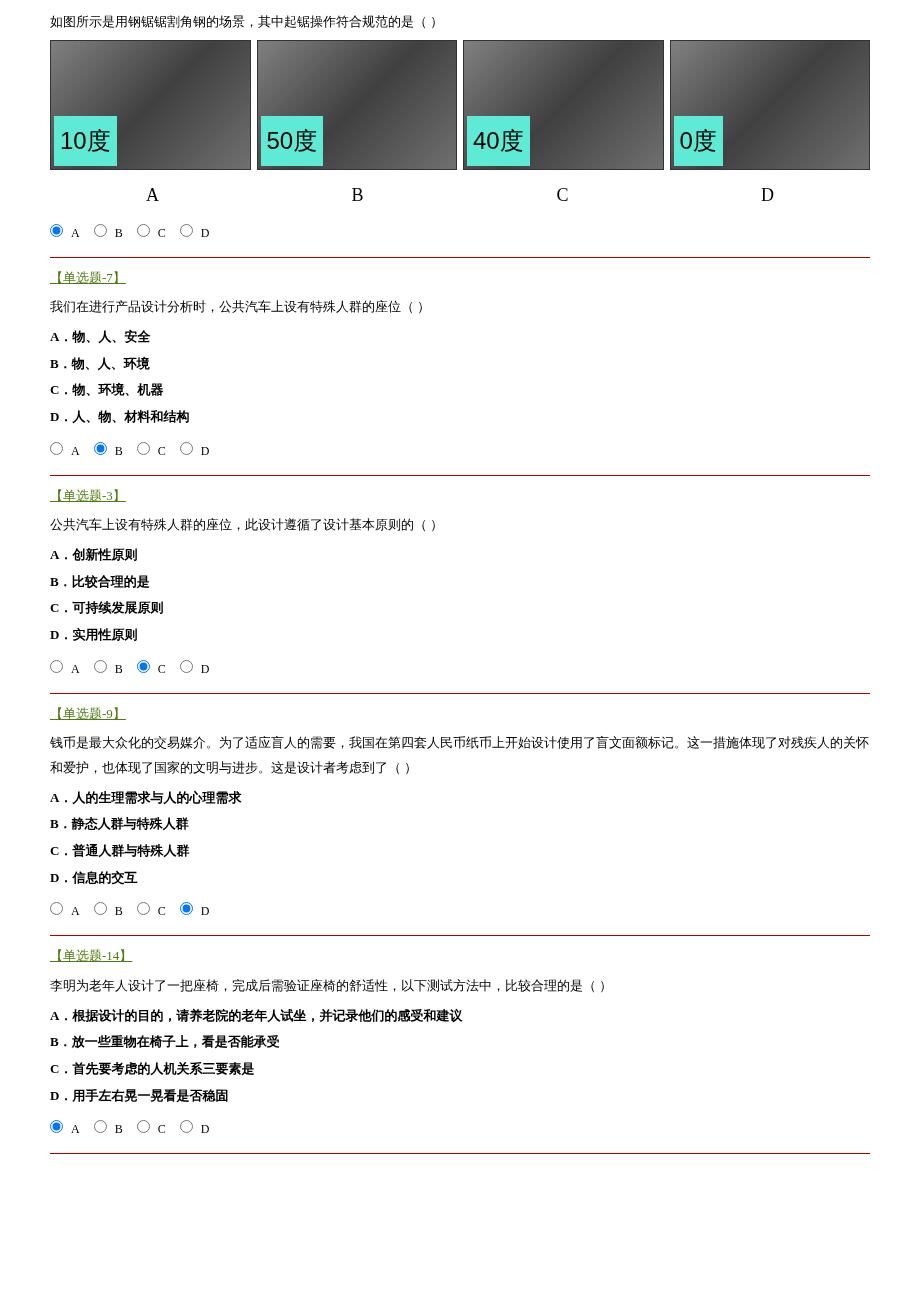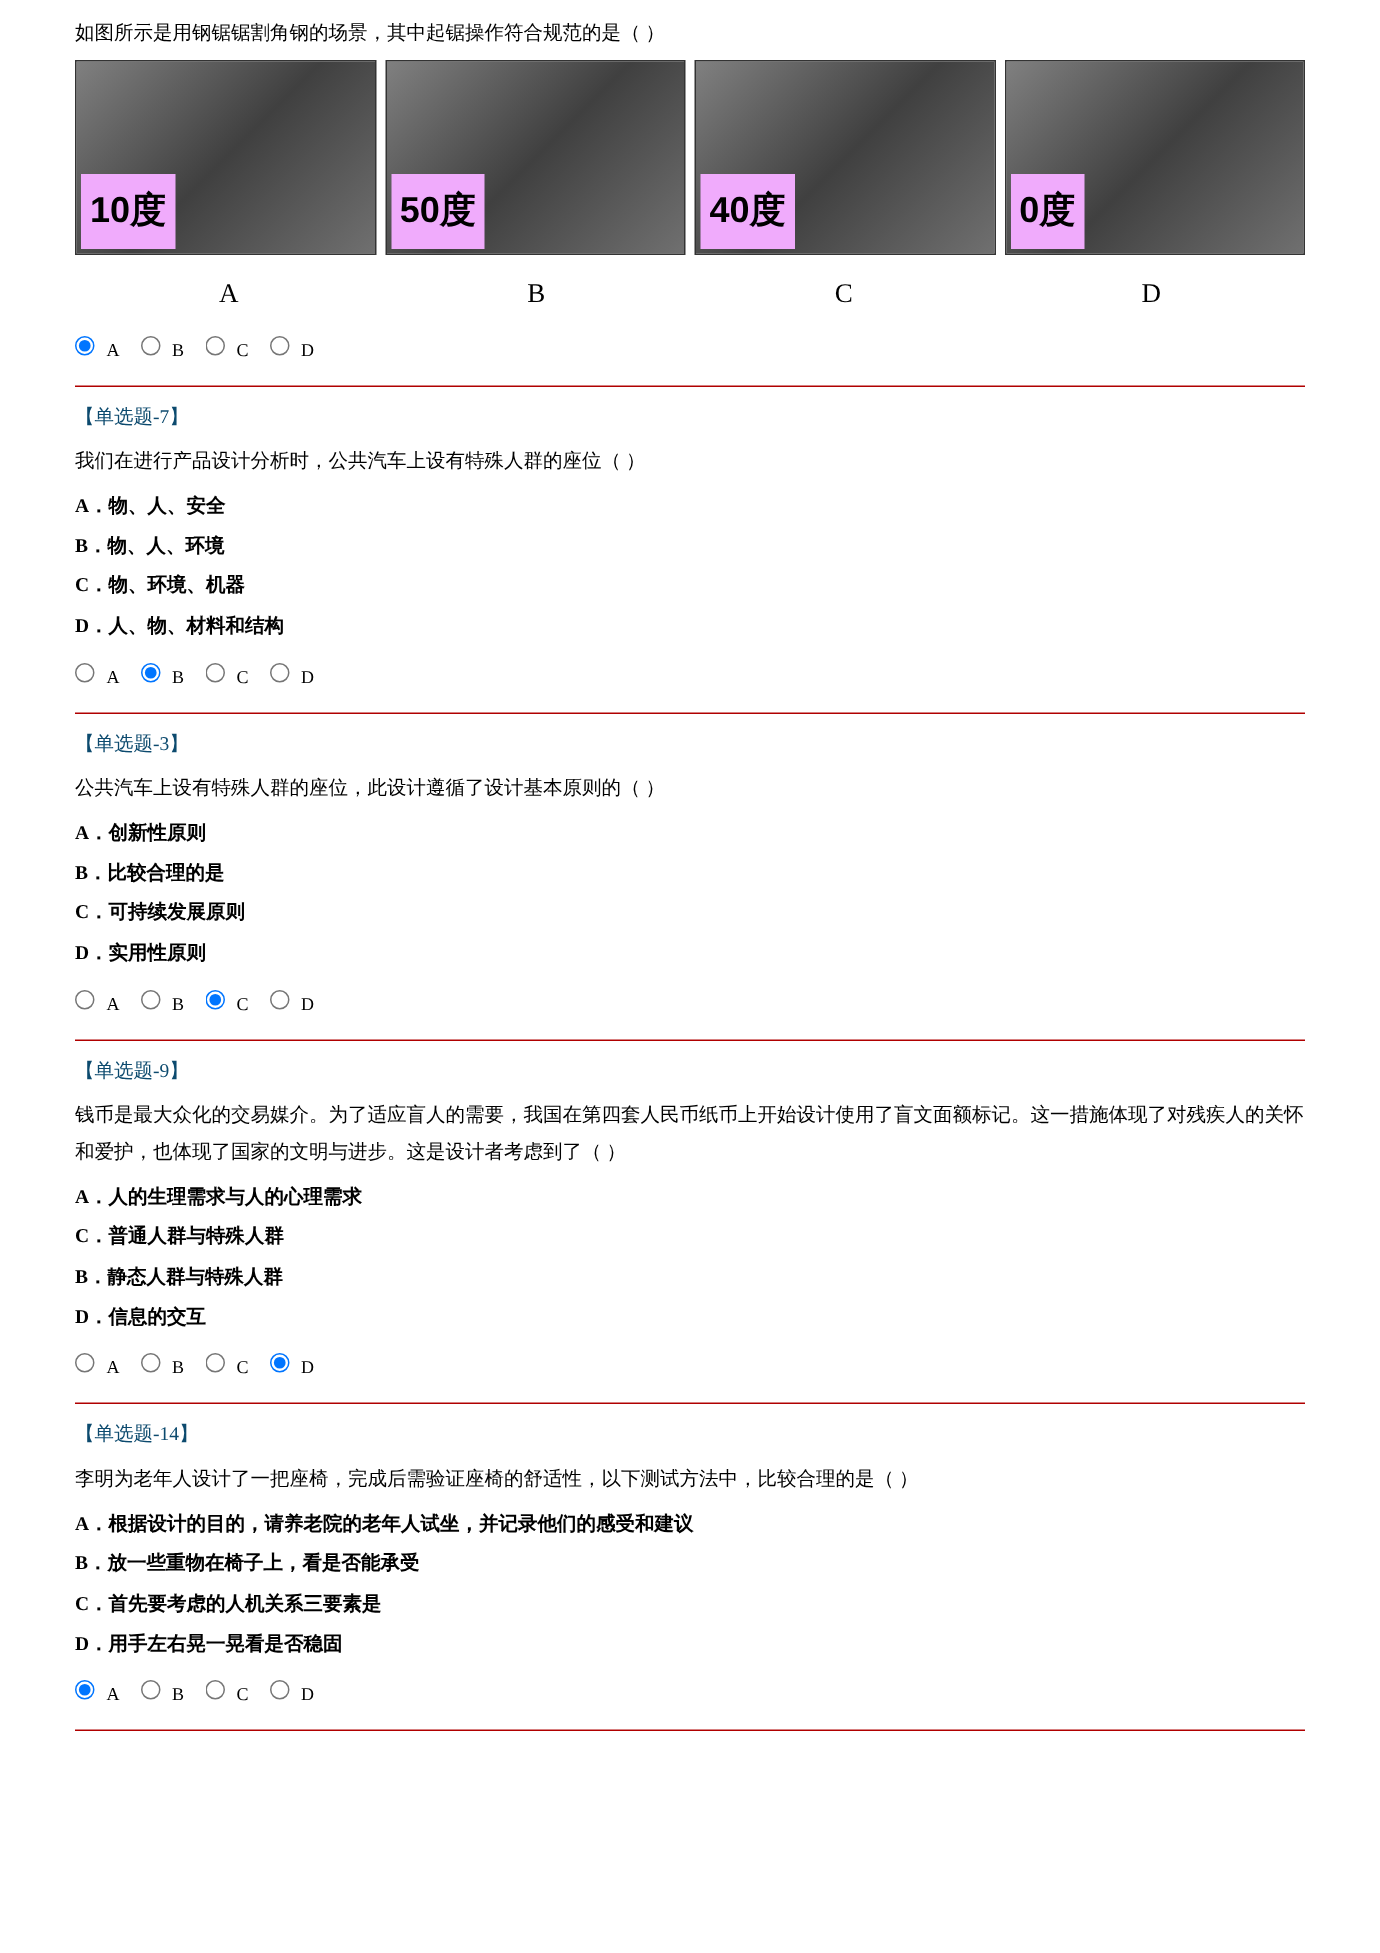--- a/index.html
+++ b/index.html
@@ -7,24 +7,25 @@
       font-family: "SimSun", "宋体", serif;
       font-size: 13px;
       line-height: 1.9;
       color: #000;
       background: #fff;
       padding: 10px 50px;
       width: 920px;
     }
     .question-block { margin-bottom: 8px; }
     .question-title {
-      color: #0c4a6e;
+      color: #4d7c0f;
       font-weight: normal;
       margin-top: 8px;
       margin-bottom: 5px;
+      text-decoration: underline;
     }
     .question-text { margin-bottom: 5px; }
     .option { margin-bottom: 2px; font-weight: bold; }
     .radio-row {
       display: flex;
       align-items: center;
       margin-top: 10px;
       margin-bottom: 12px;
     }
     .radio-item {
@@ -59,23 +60,23 @@
       width: 100%;
       height: 130px;
       background: linear-gradient(135deg, #808080 0%, #404040 50%, #707070 100%);
       position: relative;
       border: 1px solid #333;
     }
     .angle-label {
       position: absolute;
       bottom: 4px;
       left: 4px;
-      background: #f0abfc;
+      background: #5eead4;
       color: #000;
-      font-weight: bold;
+      font-weight: normal;
       font-size: 24px;
       padding: 2px 6px;
       font-family: "Arial", sans-serif;
     }
     .image-label-row {
       display: flex;
       margin-top: 8px;
       font-size: 18px;
       font-family: "Times New Roman", serif;
     }
@@ -187,22 +188,22 @@
         <label>D</label>
       </span>
   </div>
 </div>
 <hr class="divider">
 
 <div class="question-block">
   <div class="question-title">【单选题-9】</div>
   <div class="question-text">钱币是最大众化的交易媒介。为了适应盲人的需要，我国在第四套人民币纸币上开始设计使用了盲文面额标记。这一措施体现了对残疾人的关怀和爱护，也体现了国家的文明与进步。这是设计者考虑到了（ ）</div>
   <div class="option">A．人的生理需求与人的心理需求</div>
+  <div class="option">B．静态人群与特殊人群</div>
   <div class="option">C．普通人群与特殊人群</div>
-  <div class="option">B．静态人群与特殊人群</div>
   <div class="option">D．信息的交互</div>
   <div class="radio-row">
     <span class="radio-item">
         <input type="radio" name="q9" style="">
         <label>A</label>
       </span>
     <span class="radio-item">
         <input type="radio" name="q9" style="">
         <label>B</label>
       </span>

